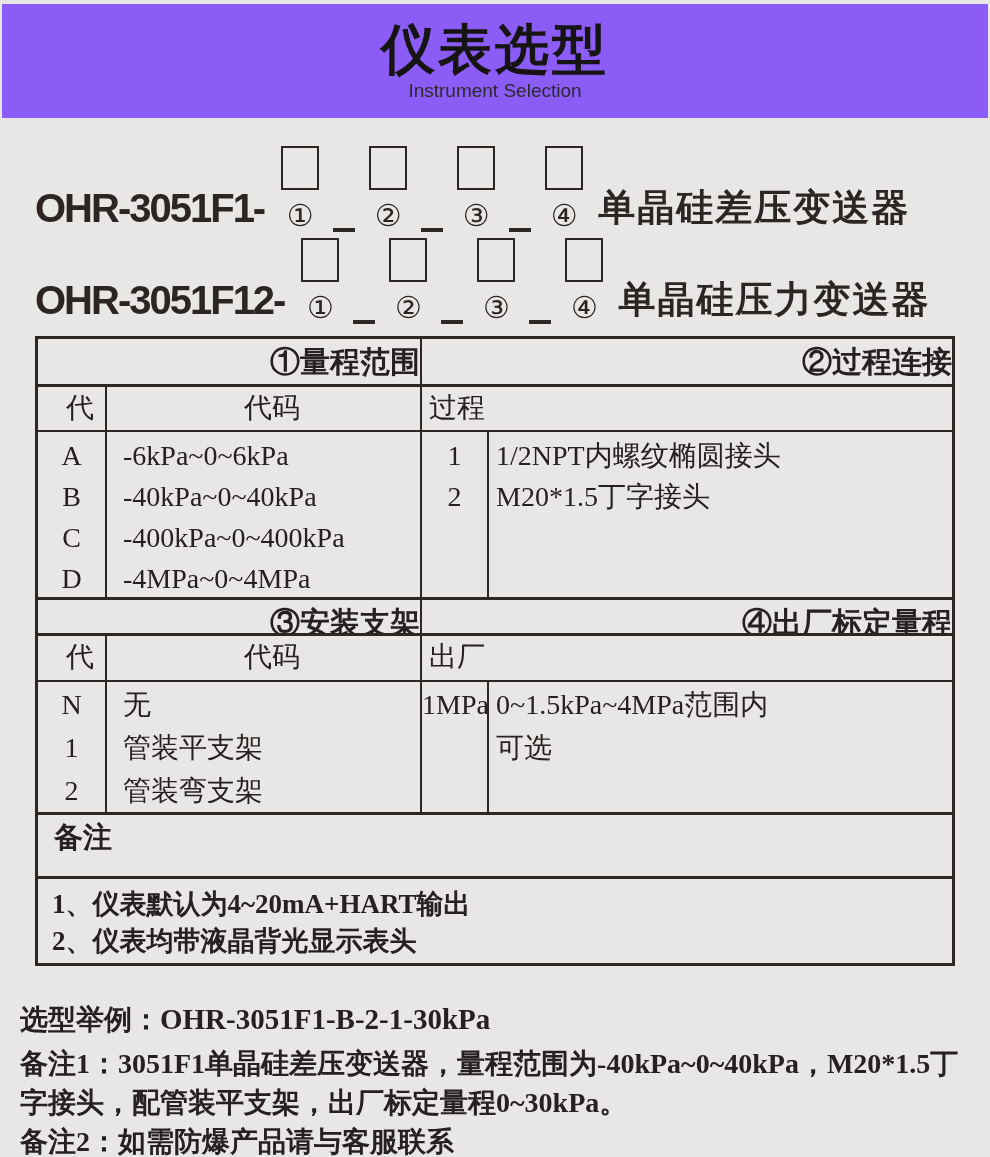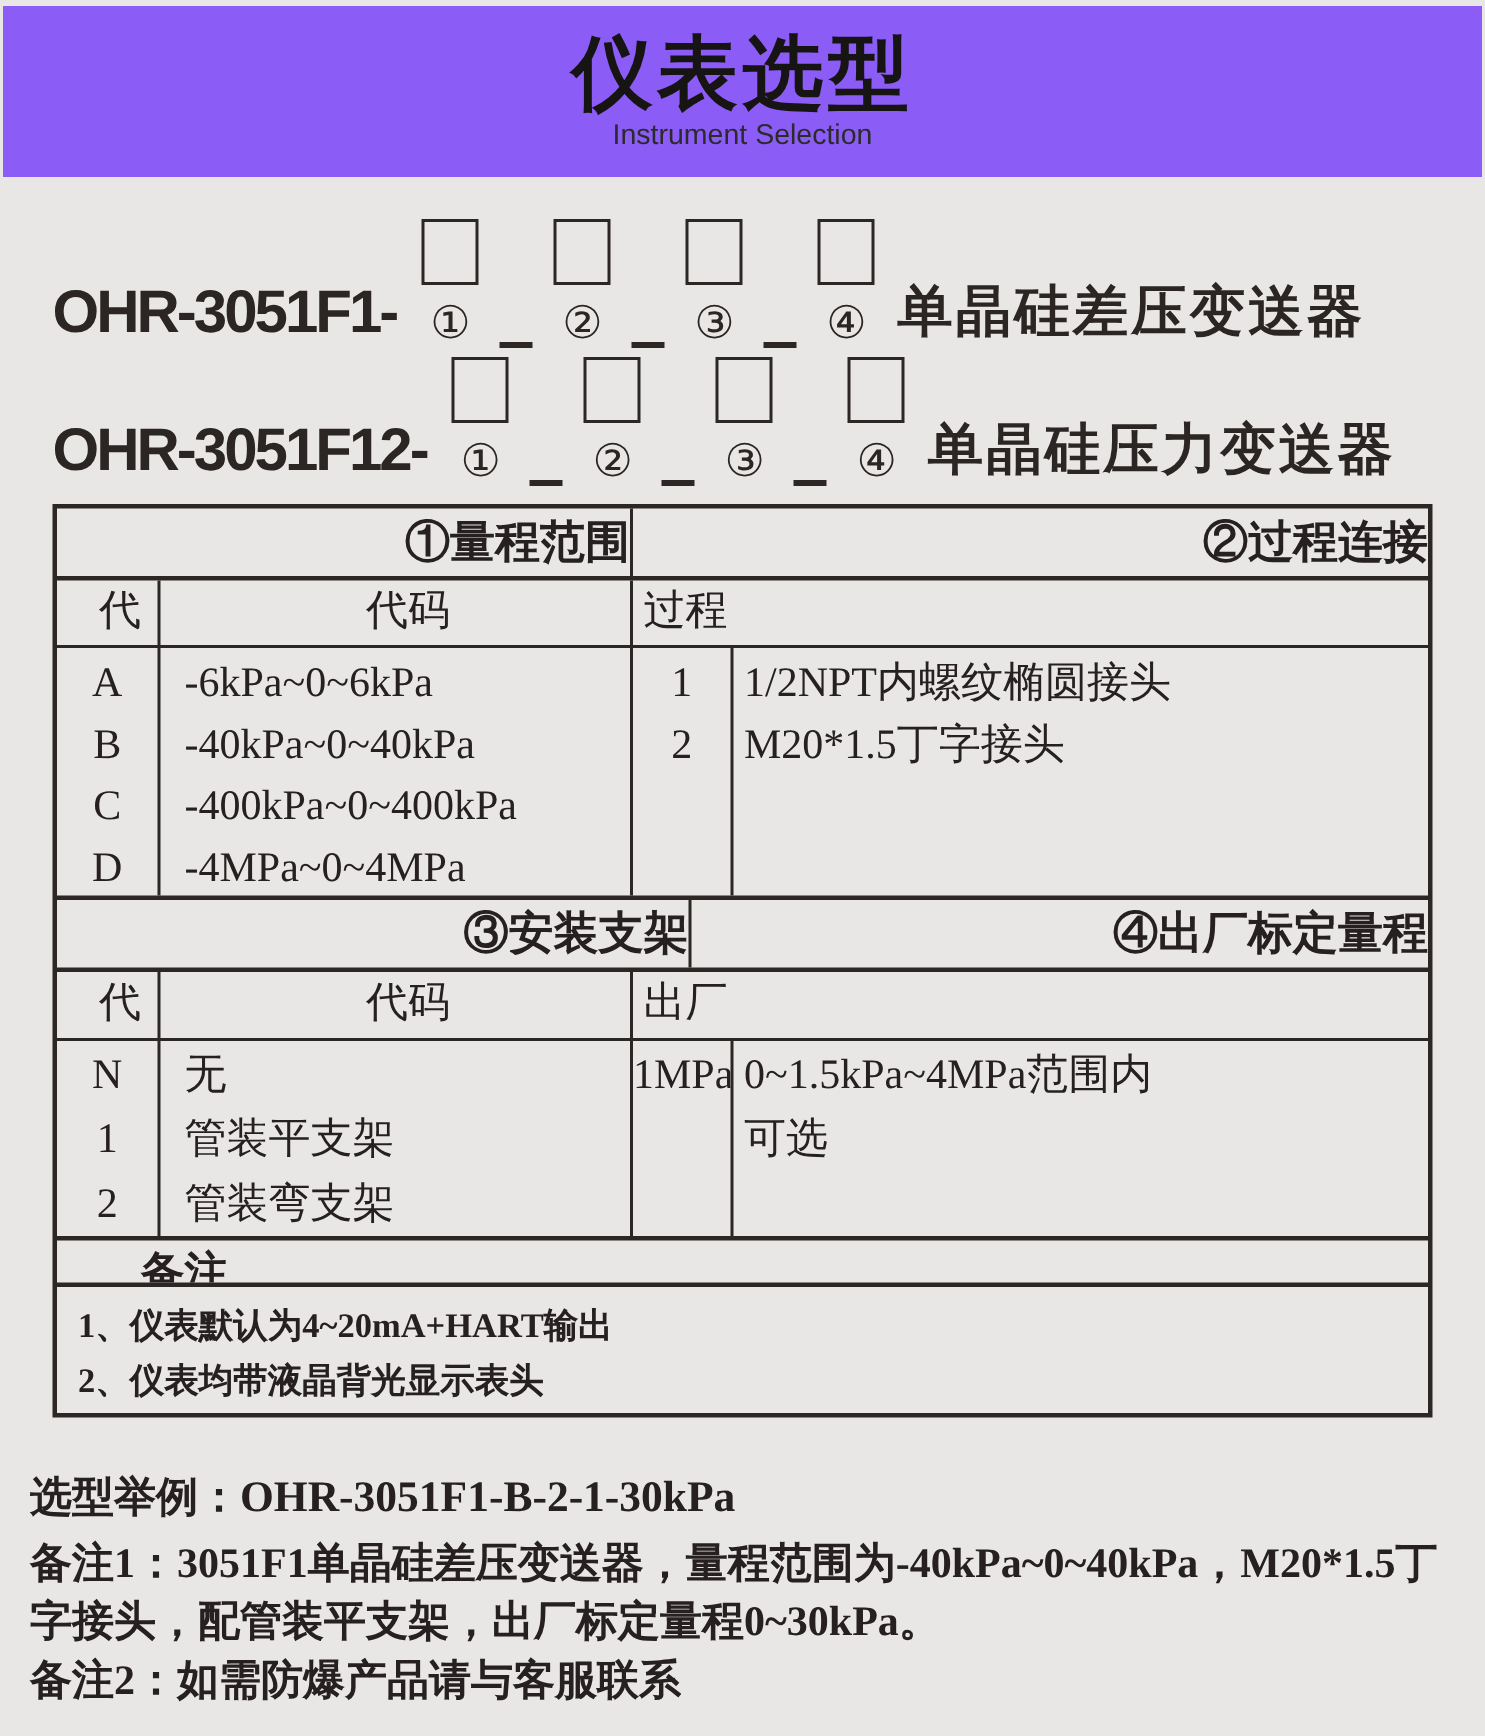--- a/index.html
+++ b/index.html
@@ -49,45 +49,45 @@
   }
   .trow{display:grid;box-sizing:border-box;border-bottom:2px solid #2c2724;}
   .cols4{grid-template-columns:69px 315px 67px 463px;}
   .cols2{grid-template-columns:384px 1fr;}
   .cols1{grid-template-columns:1fr;}
   .bb3{border-bottom-width:3px;}
   .bb0{border-bottom:none;}
   .r-sechead{height:48px;}
   .r-subhead{height:45px;}
   .r-data-a{height:168px;}
-  .r-sechead2{height:48px;padding-left:39px;}
+  .r-sechead2{height:36px;}
   .r-subhead2{height:46px;}
   .r-data-b{height:133px;}
-  .r-remarkhead{height:31px;padding-left:40px;}
+  .r-remarkhead{height:64px;}
   .r-remarks{height:84px;}
   .cell{box-sizing:border-box;overflow:hidden;}
   .vline{border-right:2px solid #2c2724;}
   .sechead-label{
     font-family:"Liberation Sans", sans-serif;font-weight:bold;
     font-size:30px;line-height:45px;padding-left:12px;text-align:right;
   }
   .subhead{font-size:28px;line-height:42px;padding-left:17px;}
   .c-center{text-align:center;}
   .padL{padding-left:16px;}
   .padS{padding-left:7px;}
   .ln{line-height:41px;height:41px;white-space:nowrap;}
   .r-data-a .cell{padding-top:3px;}
   .r-data-b .ln{line-height:43px;height:43px;}
   .r-data-b .cell{padding-top:1px;}
   .remark-title{
     font-family:"Liberation Sans", sans-serif;font-weight:bold;
     font-size:29px;line-height:45px;padding-left:16px;
   }
   .r-remarks .cell{padding:7px 0 0 14px;}
-  .r-remarks .ln{line-height:37px;height:37px;font-size:23px;font-weight:600;}
+  .r-remarks .ln{line-height:37px;height:37px;font-size:27px;font-weight:600;}
   
   .foot{margin:34px 18px 0 20px;}
   .f-line{margin:0;font-size:28px;line-height:39px;font-weight:600;}
   .f-example{margin-bottom:5px;}
   .f-code{font-family:"Liberation Serif", serif;font-weight:bold;font-size:29px;letter-spacing:0;}
 </style>
 </head>
 <body>
 
 <div class="page">

